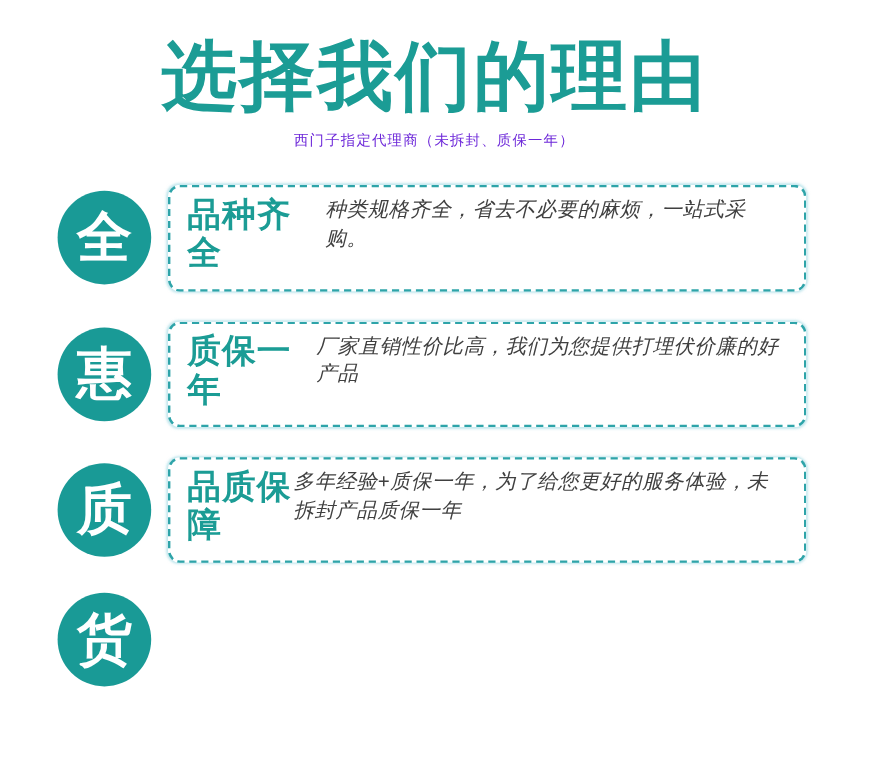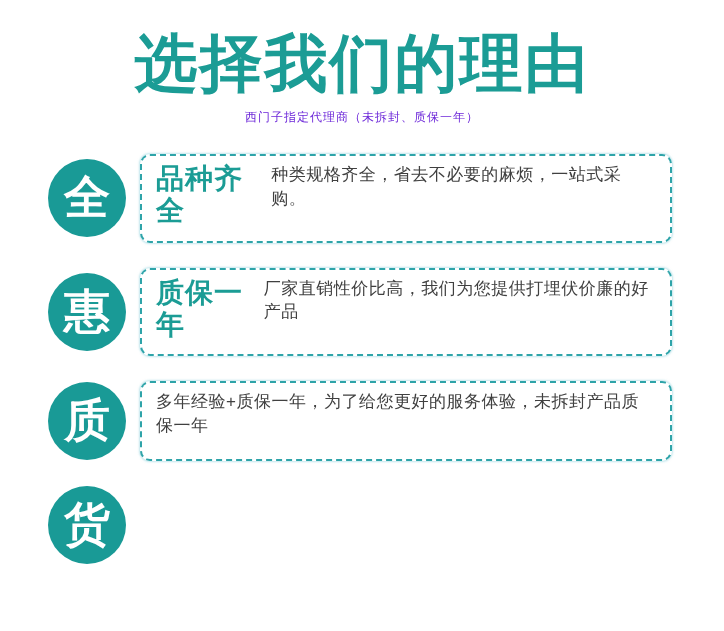--- a/index.html
+++ b/index.html
@@ -80,20 +80,21 @@
     color: #1b9c95;
     line-height: 1.15;
     margin-bottom: 4px;
     letter-spacing: 1px;
   }
   .card-desc {
     font-size: 17px;
     color: #404040;
     line-height: 1.4;
     letter-spacing: 0.5px;
+    font-style: italic;
   }
 </style>
 </head>
 <body>
 
 <div class="page">
 
   <div class="header">
     <h1 class="page-title">选择我们的理由</h1>
     <div class="page-subtitle">西门子指定代理商（未拆封、质保一年）</div>
@@ -113,20 +114,21 @@
       <div class="reason-badge">惠</div>
       <div class="reason-card">
         <div class="card-title">质保一年</div>
         <div class="card-desc">厂家直销性价比高，我们为您提供打埋伏价廉的好产品</div>
       </div>
     </div>
 
     <div class="reason-row">
       <div class="reason-badge">质</div>
       <div class="reason-card">
+        <div class="card-title">品质保障</div>
         <div class="card-desc">多年经验+质保一年，为了给您更好的服务体验，未拆封产品质保一年</div>
       </div>
     </div>
 
     <div class="reason-row">
       <div class="reason-badge">货</div>
     </div>
 
   </div>
 </div>

